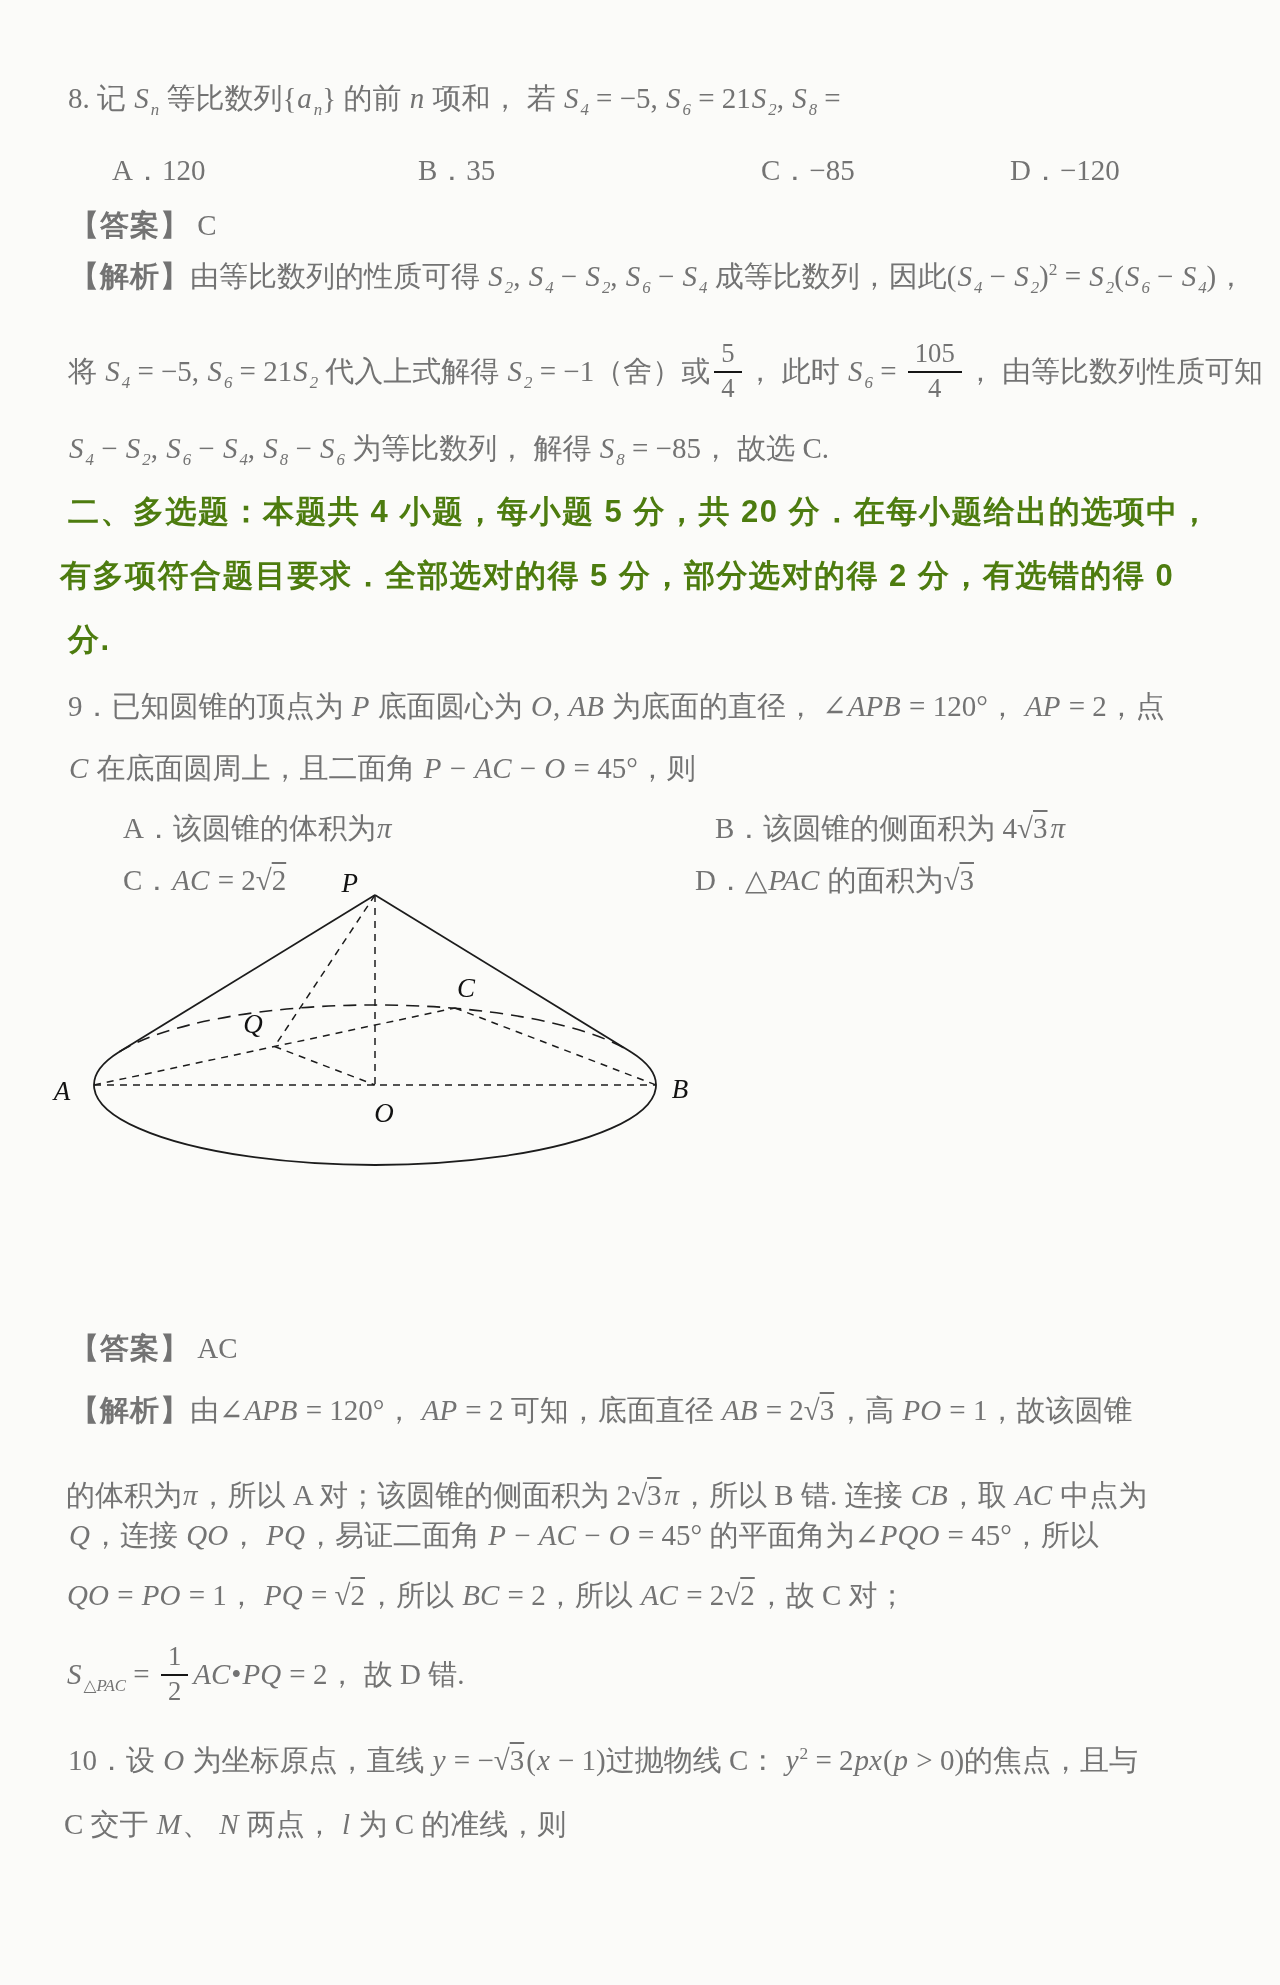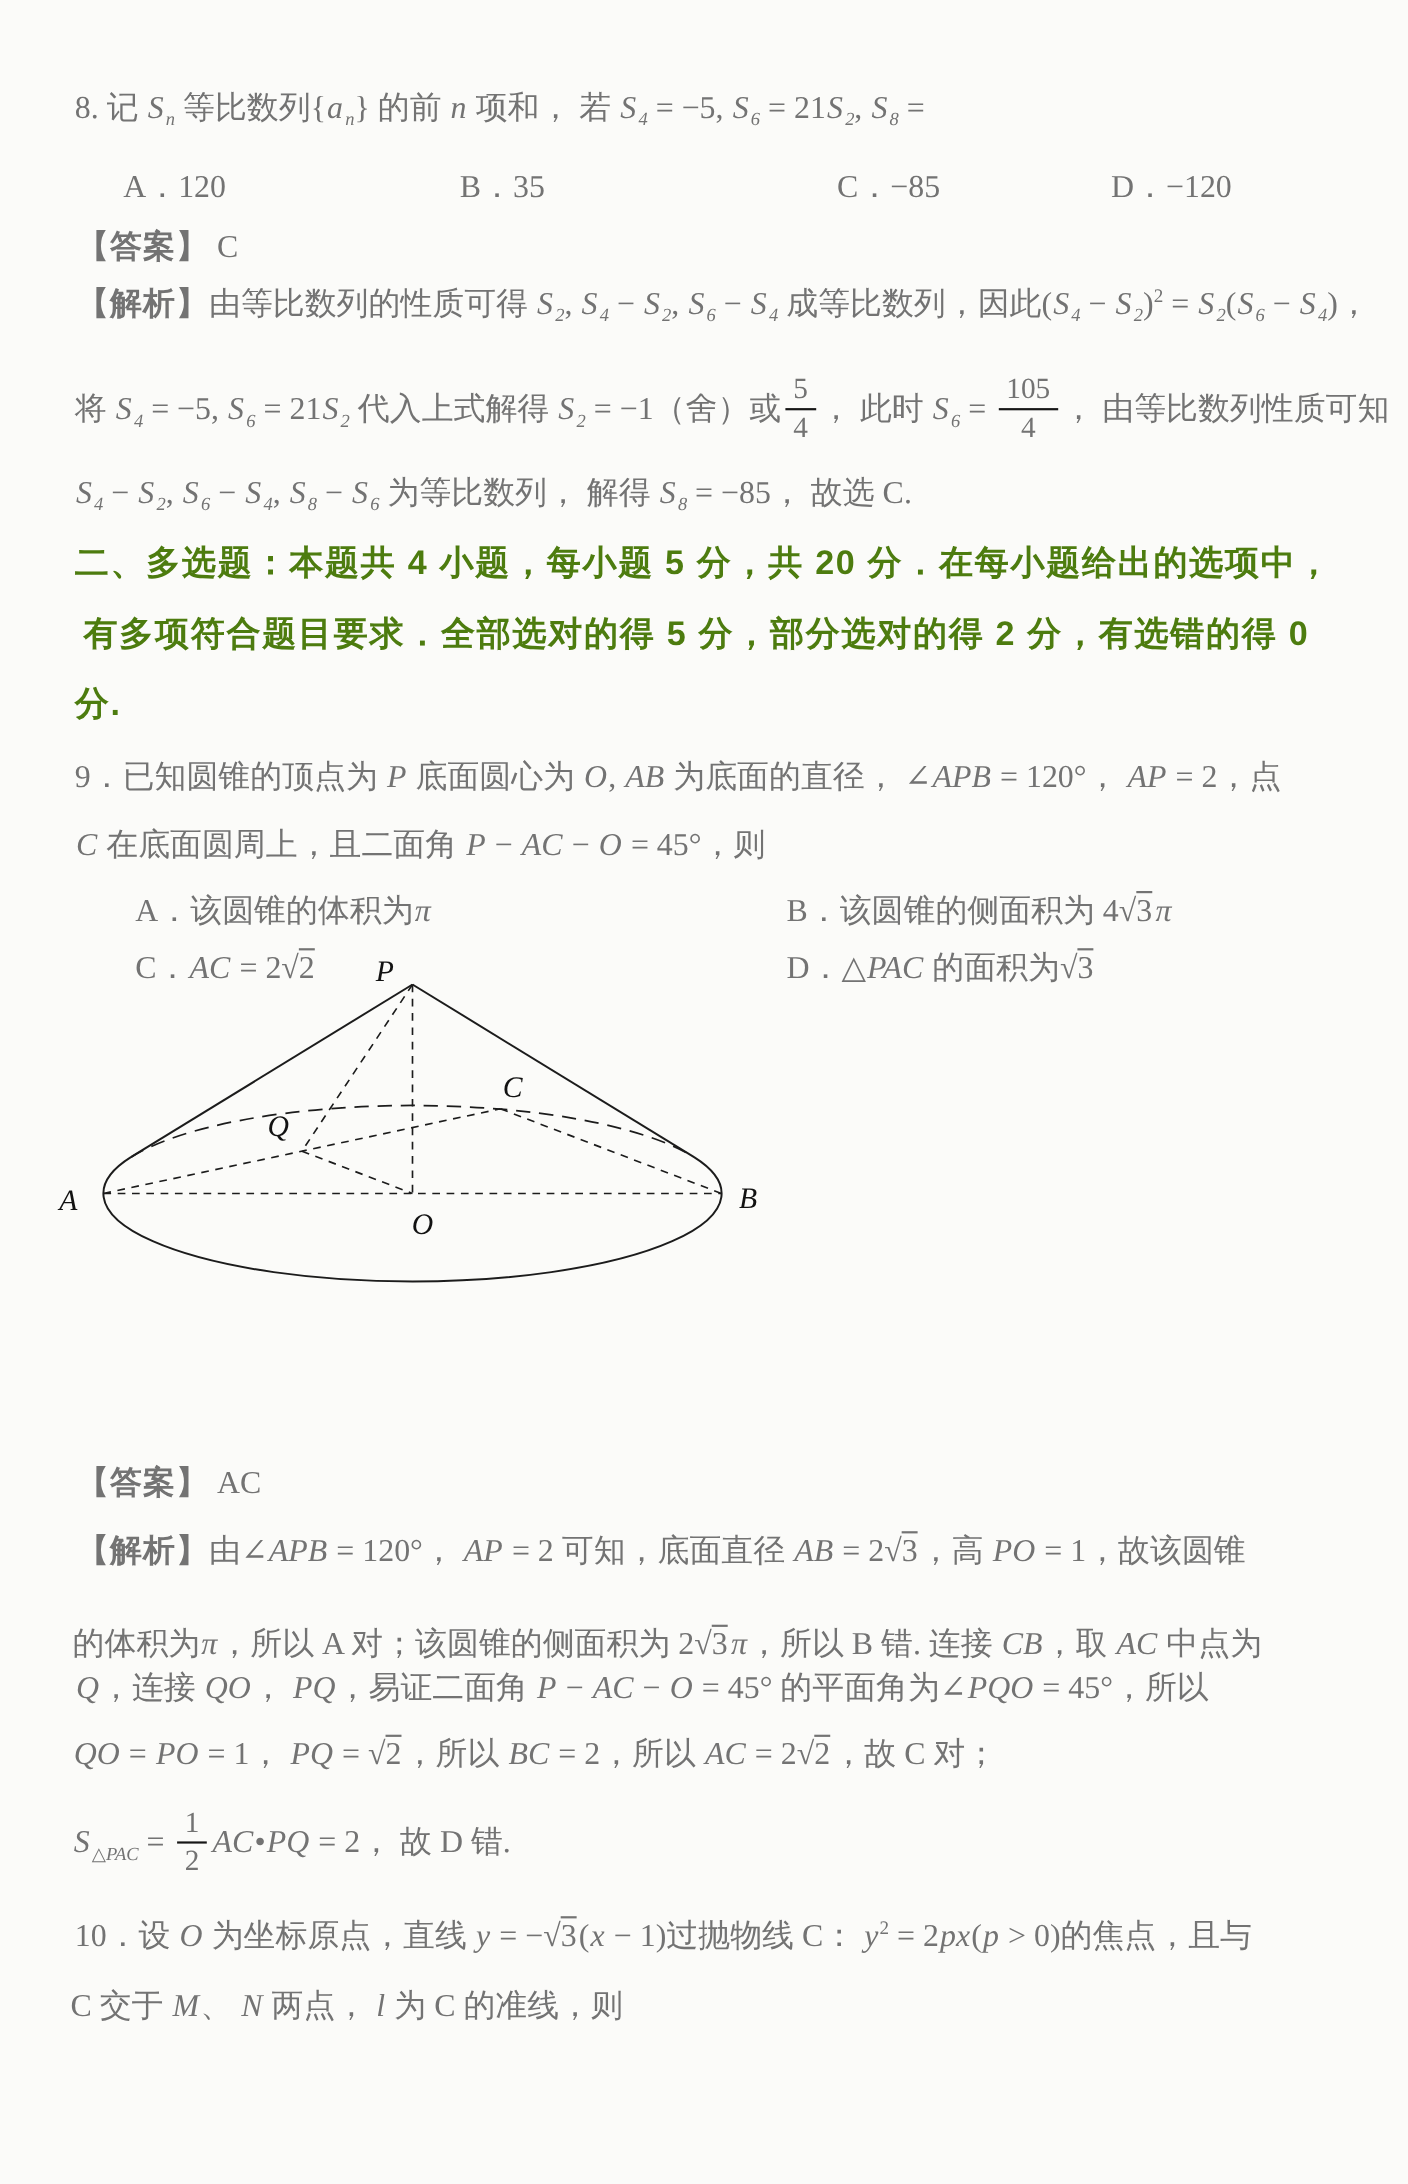--- a/index.html
+++ b/index.html
@@ -50,29 +50,29 @@
 <div class="line" style="top:342px;left:68px">将 <i>S</i><sub>4</sub> = −5, <i>S</i><sub>6</sub> = 21<i>S</i><sub>2</sub> 代入上式解得 <i>S</i><sub>2</sub> = −1（舍）或<span class="frac">
       <span class="num">5</span>
       <span class="den">4</span>
     </span>， 此时 <i>S</i><sub>6</sub> = <span class="frac">
       <span class="num">105</span>
       <span class="den">4</span>
     </span>， 由等比数列性质可知</div>
 <div class="line" style="top:430px;left:68px"><i>S</i><sub>4</sub> − <i>S</i><sub>2</sub>, <i>S</i><sub>6</sub> − <i>S</i><sub>4</sub>, <i>S</i><sub>8</sub> − <i>S</i><sub>6</sub> 为等比数列， 解得 <i>S</i><sub>8</sub> = −85， 故选 C.</div>
 
 <div class="line bold-head" style="top:492px;left:68px">二、多选题：本题共 4 小题，每小题 5 分，共 20 分．在每小题给出的选项中，</div>
-<div class="line bold-head" style="top:556px;left:76px">有多项符合题目要求．全部选对的得 5 分，部分选对的得 2 分，有选错的得 0</div>
+<div class="line bold-head" style="top:556px;left:60px">有多项符合题目要求．全部选对的得 5 分，部分选对的得 2 分，有选错的得 0</div>
 <div class="line bold-head" style="top:620px;left:68px">分.</div>
 
 <div class="line" style="top:688px;left:68px">9．已知圆锥的顶点为 <i>P</i> 底面圆心为 <i>O</i>, <i>AB</i> 为底面的直径， ∠<i>APB</i> = 120°， <i>AP</i> = 2，点</div>
 <div class="line" style="top:750px;left:68px"><i>C</i>  在底面圆周上，且二面角 <i>P</i> − <i>AC</i> − <i>O</i> = 45°，则</div>
 <div class="line" style="top:810px;left:123px">A．该圆锥的体积为<i>π</i></div>
 <div class="line" style="top:810px;left:715px">B．该圆锥的侧面积为 4<span class="sqrt"><span class="sym">√</span><span class="rad">3</span></span><i>π</i></div>
 <div class="line" style="top:862px;left:123px">C．<i>AC</i> = 2<span class="sqrt"><span class="sym">√</span><span class="rad">2</span></span></div>
-<div class="line" style="top:862px;left:715px">D．△<i>PAC</i> 的面积为<span class="sqrt"><span class="sym">√</span><span class="rad">3</span></span></div>
+<div class="line" style="top:862px;left:695px">D．△<i>PAC</i> 的面积为<span class="sqrt"><span class="sym">√</span><span class="rad">3</span></span></div>
 
 <div class="figure-wrap">
   <svg width="690" height="330" viewBox="0 0 690 330">
 
     <path d="M335,25 L79,182" fill="none" stroke="#1c1c1c" stroke-width="1.8"></path>
     <path d="M335,25 L591,182" fill="none" stroke="#1c1c1c" stroke-width="1.8"></path>
     <path d="M79,182 A281,80 0 1 0 591,182" fill="none" stroke="#1c1c1c" stroke-width="1.8"></path>
 
     <path d="M79,182 A281,80 0 0 1 591,182" fill="none" stroke="#1c1c1c" stroke-width="1.6" stroke-dasharray="13,8"></path>
 

